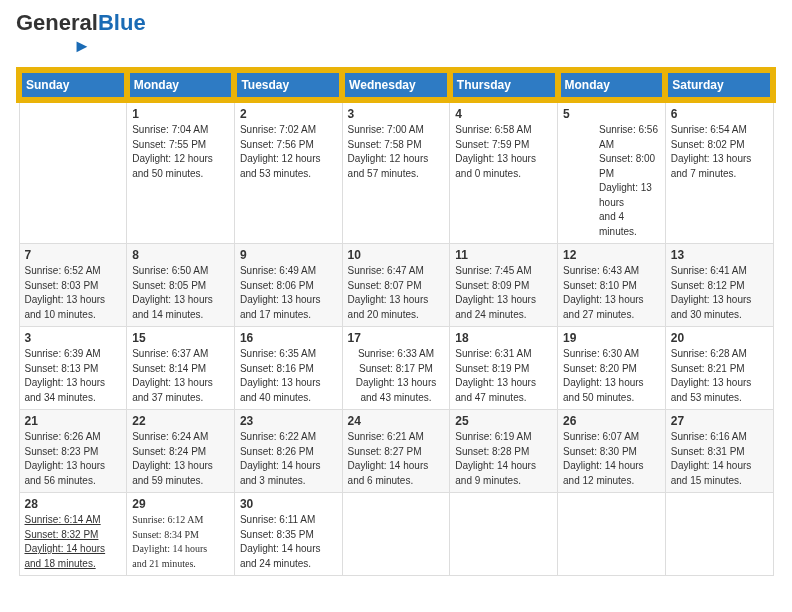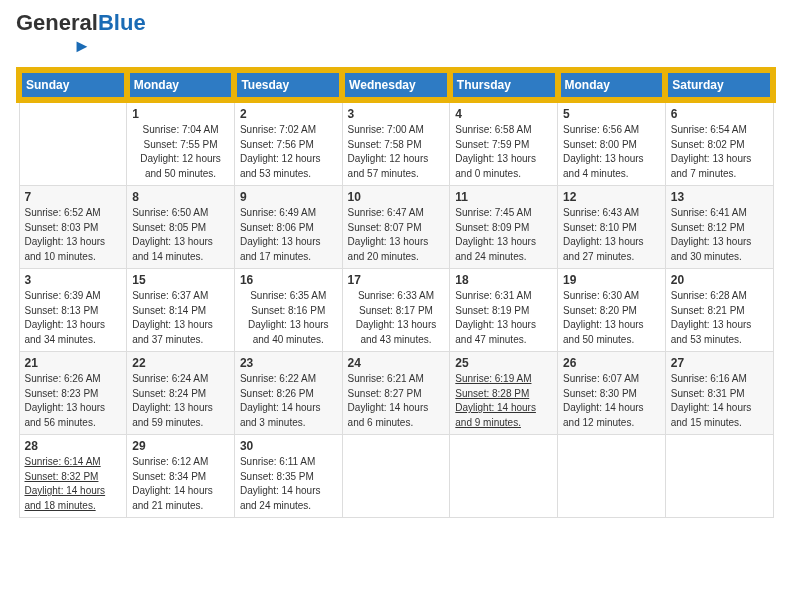--- a/index.html
+++ b/index.html
@@ -110,21 +110,21 @@
           <th>Monday</th>
           <th>Saturday</th>
         </tr>
     </thead>
     <tbody>
 
     <tr>
           <td class="empty-cell"></td>
           <td>
             <span class="day-num">1</span>
-            <div class="day-info" style="white-space: pre-line; text-align: center;">Sunrise: 7:04 AM
+            <div class="day-info" style="white-space: pre-line;">Sunrise: 7:04 AM
 Sunset: 7:55 PM
 Daylight: 12 hours
 and 50 minutes.</div>
           </td>
           <td>
             <span class="day-num">2</span>
             <div class="day-info" style="white-space: pre-line;">Sunrise: 7:02 AM
 Sunset: 7:56 PM
 Daylight: 12 hours
 and 53 minutes.</div>
@@ -138,21 +138,21 @@
           </td>
           <td>
             <span class="day-num">4</span>
             <div class="day-info" style="white-space: pre-line;">Sunrise: 6:58 AM
 Sunset: 7:59 PM
 Daylight: 13 hours
 and 0 minutes.</div>
           </td>
           <td>
             <span class="day-num">5</span>
-            <div class="day-info" style="white-space: pre-line;">Sunrise: 6:56 AM
+            <div class="day-info" style="white-space: pre-line; margin-left: 36px;">Sunrise: 6:56 AM
 Sunset: 8:00 PM
 Daylight: 13 hours
 and 4 minutes.</div>
           </td>
           <td>
             <span class="day-num">6</span>
             <div class="day-info" style="white-space: pre-line;">Sunrise: 6:54 AM
 Sunset: 8:02 PM
 Daylight: 13 hours
 and 7 minutes.</div>
@@ -219,21 +219,21 @@
           </td>
           <td>
             <span class="day-num">15</span>
             <div class="day-info" style="white-space: pre-line;">Sunrise: 6:37 AM
 Sunset: 8:14 PM
 Daylight: 13 hours
 and 37 minutes.</div>
           </td>
           <td>
             <span class="day-num">16</span>
-            <div class="day-info" style="white-space: pre-line; text-align: center;">Sunrise: 6:35 AM
+            <div class="day-info" style="white-space: pre-line;">Sunrise: 6:35 AM
 Sunset: 8:16 PM
 Daylight: 13 hours
 and 40 minutes.</div>
           </td>
           <td>
             <span class="day-num">17</span>
             <div class="day-info" style="white-space: pre-line; text-align: center;">Sunrise: 6:33 AM
 Sunset: 8:17 PM
 Daylight: 13 hours
 and 43 minutes.</div>
@@ -284,21 +284,21 @@
           </td>
           <td>
             <span class="day-num">24</span>
             <div class="day-info" style="white-space: pre-line;">Sunrise: 6:21 AM
 Sunset: 8:27 PM
 Daylight: 14 hours
 and 6 minutes.</div>
           </td>
           <td>
             <span class="day-num">25</span>
-            <div class="day-info" style="white-space: pre-line; text-decoration: underline;">Sunrise: 6:19 AM
+            <div class="day-info" style="white-space: pre-line;">Sunrise: 6:19 AM
 Sunset: 8:28 PM
 Daylight: 14 hours
 and 9 minutes.</div>
           </td>
           <td>
             <span class="day-num">26</span>
             <div class="day-info" style="white-space: pre-line;">Sunrise: 6:07 AM
 Sunset: 8:30 PM
 Daylight: 14 hours
 and 12 minutes.</div>
@@ -314,21 +314,21 @@
         <tr>
           <td>
             <span class="day-num">28</span>
             <div class="day-info" style="white-space: pre-line; text-decoration: underline;">Sunrise: 6:14 AM
 Sunset: 8:32 PM
 Daylight: 14 hours
 and 18 minutes.</div>
           </td>
           <td>
             <span class="day-num">29</span>
-            <div class="day-info" style="white-space: pre-line;">Sunrise: 6:12 AM
+            <div class="day-info" style="white-space: pre-line; font-family: Liberation Serif, serif;">Sunrise: 6:12 AM
 Sunset: 8:34 PM
 Daylight: 14 hours
 and 21 minutes.</div>
           </td>
           <td>
             <span class="day-num">30</span>
             <div class="day-info" style="white-space: pre-line;">Sunrise: 6:11 AM
 Sunset: 8:35 PM
 Daylight: 14 hours
 and 24 minutes.</div>

